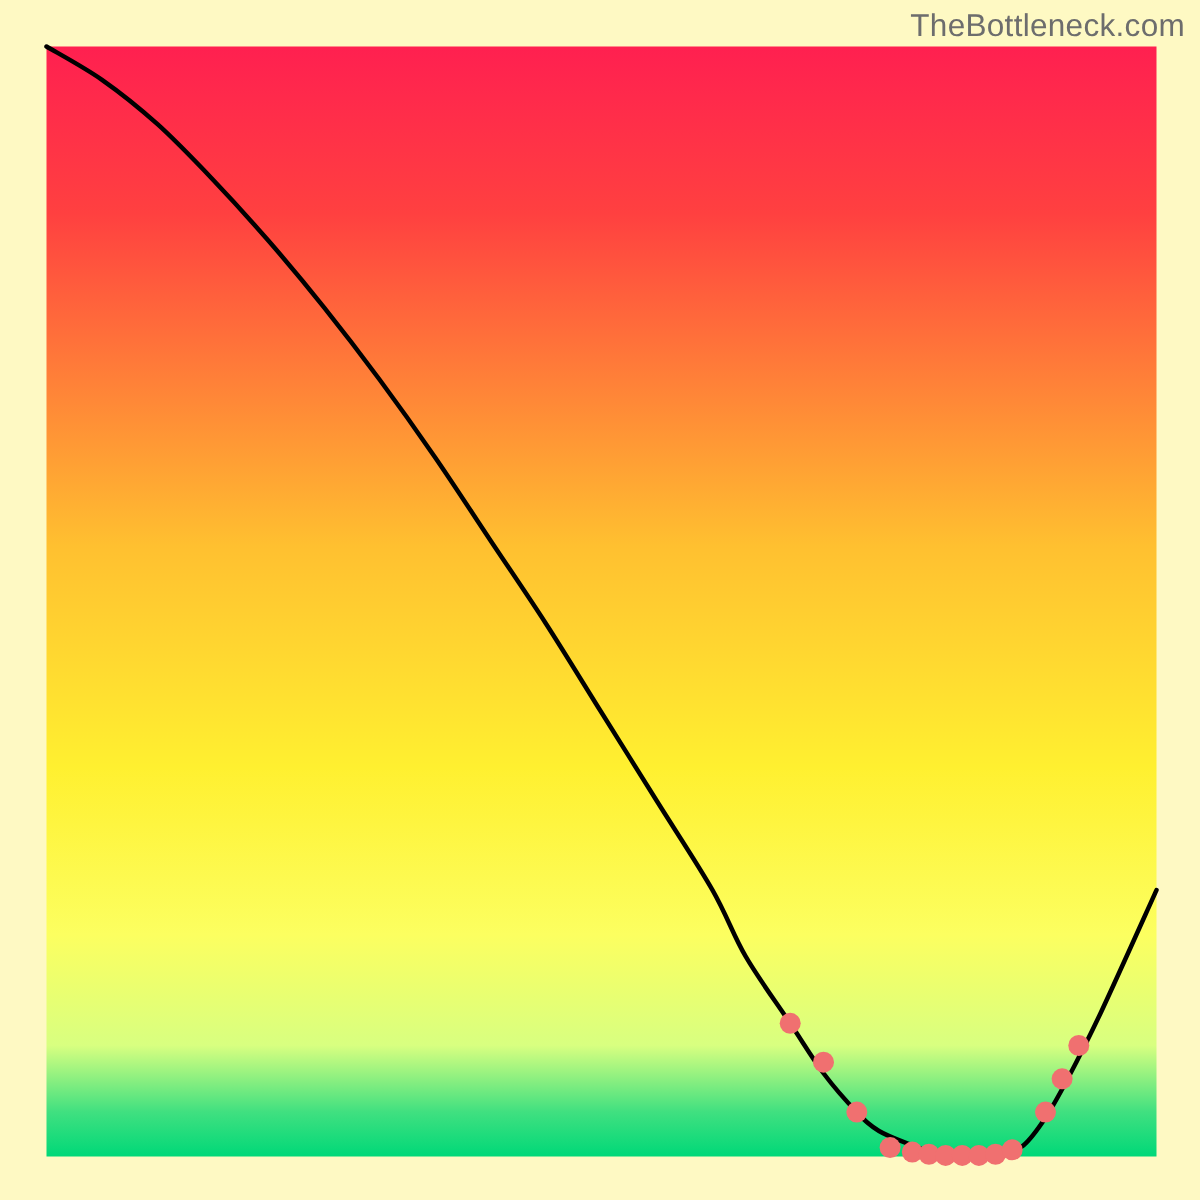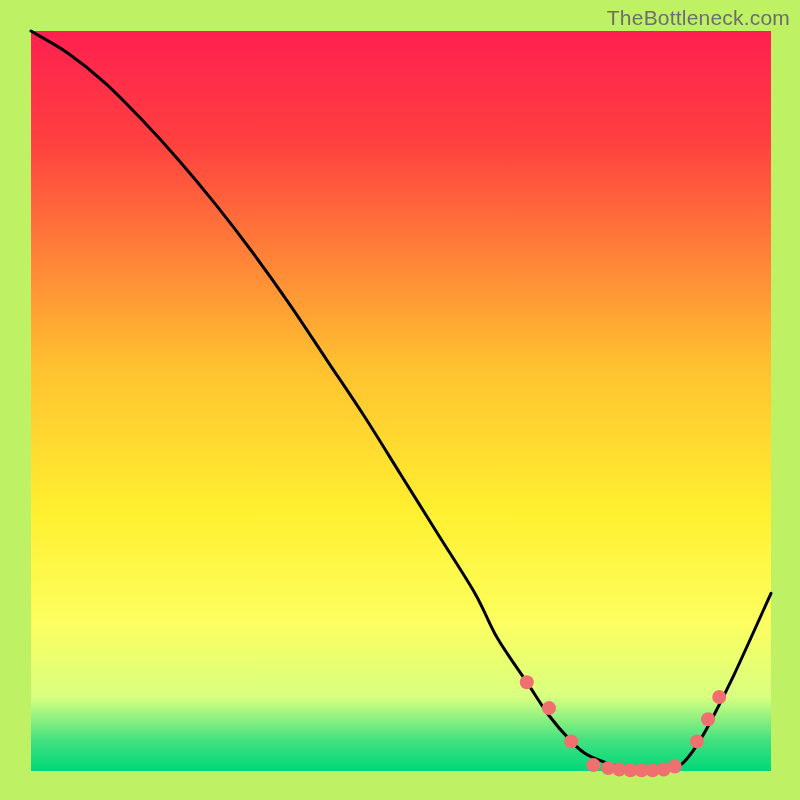--- a/index.html
+++ b/index.html
@@ -8,21 +8,21 @@
     width: 800px;
     height: 800px;
     background: #000;
     overflow: hidden;
     font-family: Arial, Helvetica, sans-serif;
   }
   .stage {
     position: relative;
     width: 800px;
     height: 800px;
-    background: #bef264;
+    background: #fef9c3;
   }
   .watermark {
     position: absolute;
     top: 6px;
     right: 10px;
     color: #6d6d6d;
     font-size: 21px;
     font-weight: 500;
     letter-spacing: 0.2px;
     z-index: 5;

